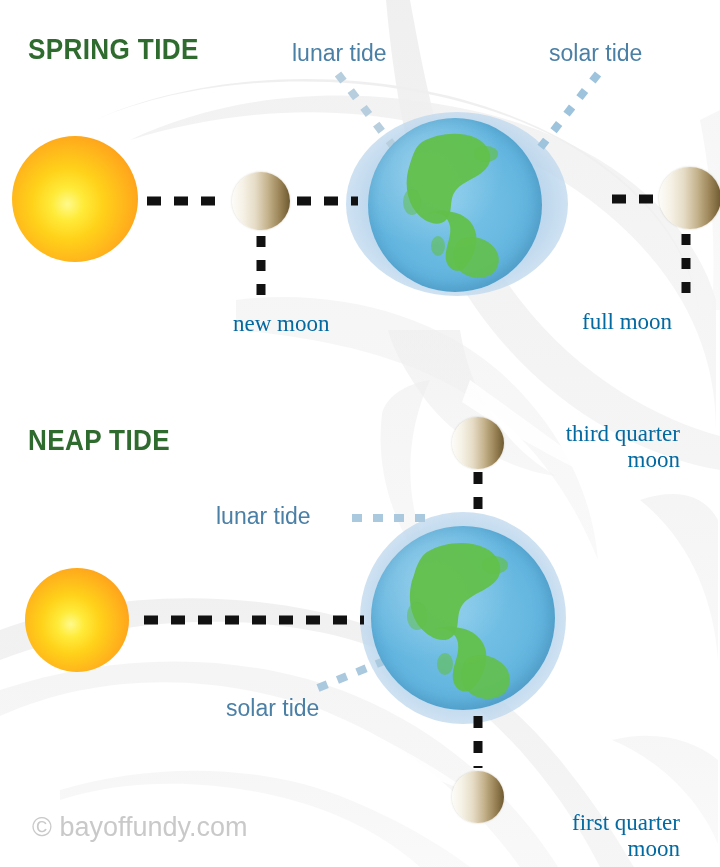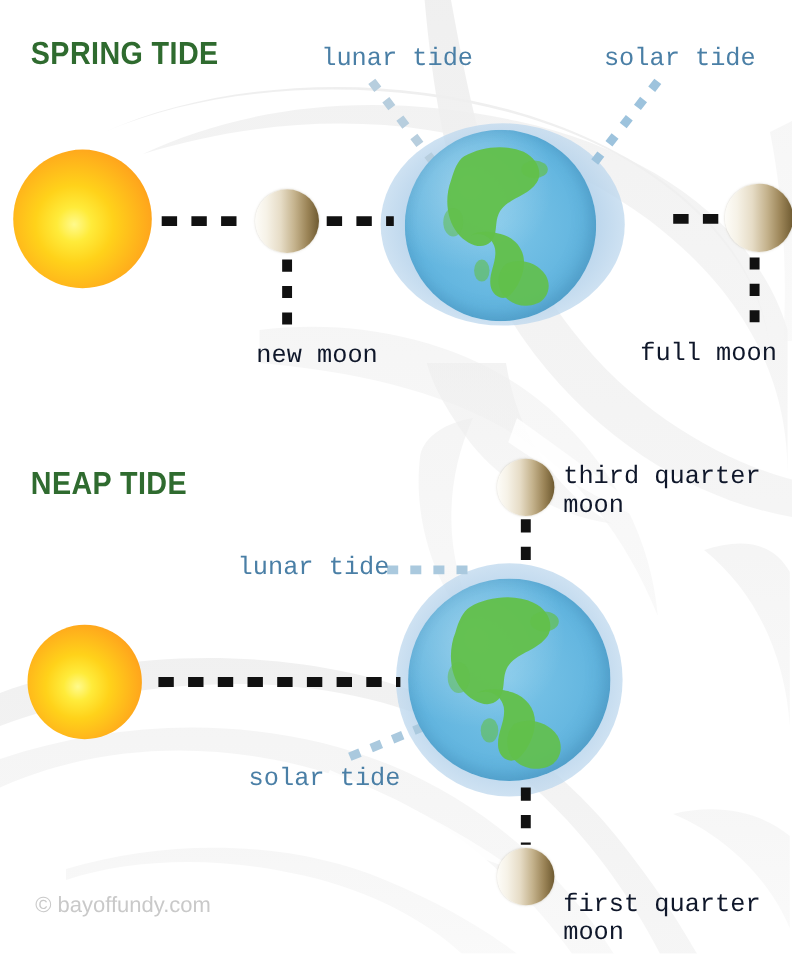--- a/index.html
+++ b/index.html
@@ -36,46 +36,46 @@
     letter-spacing: 0.4px;
     color: #2f6b2f;
     white-space: nowrap;
     transform: scaleX(0.90);
     transform-origin: left center;
     z-index: 6;
   }
 
   .tide-label {
     position: absolute;
-    font-family: Liberation Mono, monospace;
+    font-family: Liberation Sans, sans-serif;
     font-size: 23px;
     color: #4a7fa6;
     white-space: nowrap;
     z-index: 6;
   }
 
   .moon-label {
     position: absolute;
-    font-family: Liberation Mono, monospace;
+    font-family: Liberation Serif, serif;
     font-size: 23px;
-    color: #0f172a;
+    color: #0369a1;
     white-space: nowrap;
     line-height: 1.12;
     z-index: 6;
   }
   .moon-label.two-line {
     text-align: center;
   }
-  .moon-label.two-line .l1 { display: block; text-align: left; }
-  .moon-label.two-line .l2 { display: block; text-align: left; }
+  .moon-label.two-line .l1 { display: block; text-align: right; }
+  .moon-label.two-line .l2 { display: block; text-align: right; }
 
   .credit {
     position: absolute;
     font-family: "Liberation Sans", sans-serif;
-    font-size: 20px;
+    font-size: 27px;
     color: #c9c9c9;
     white-space: nowrap;
     z-index: 6;
   }
 
   
   .body {
     position: absolute;
     border-radius: 50%;
     z-index: 4;

